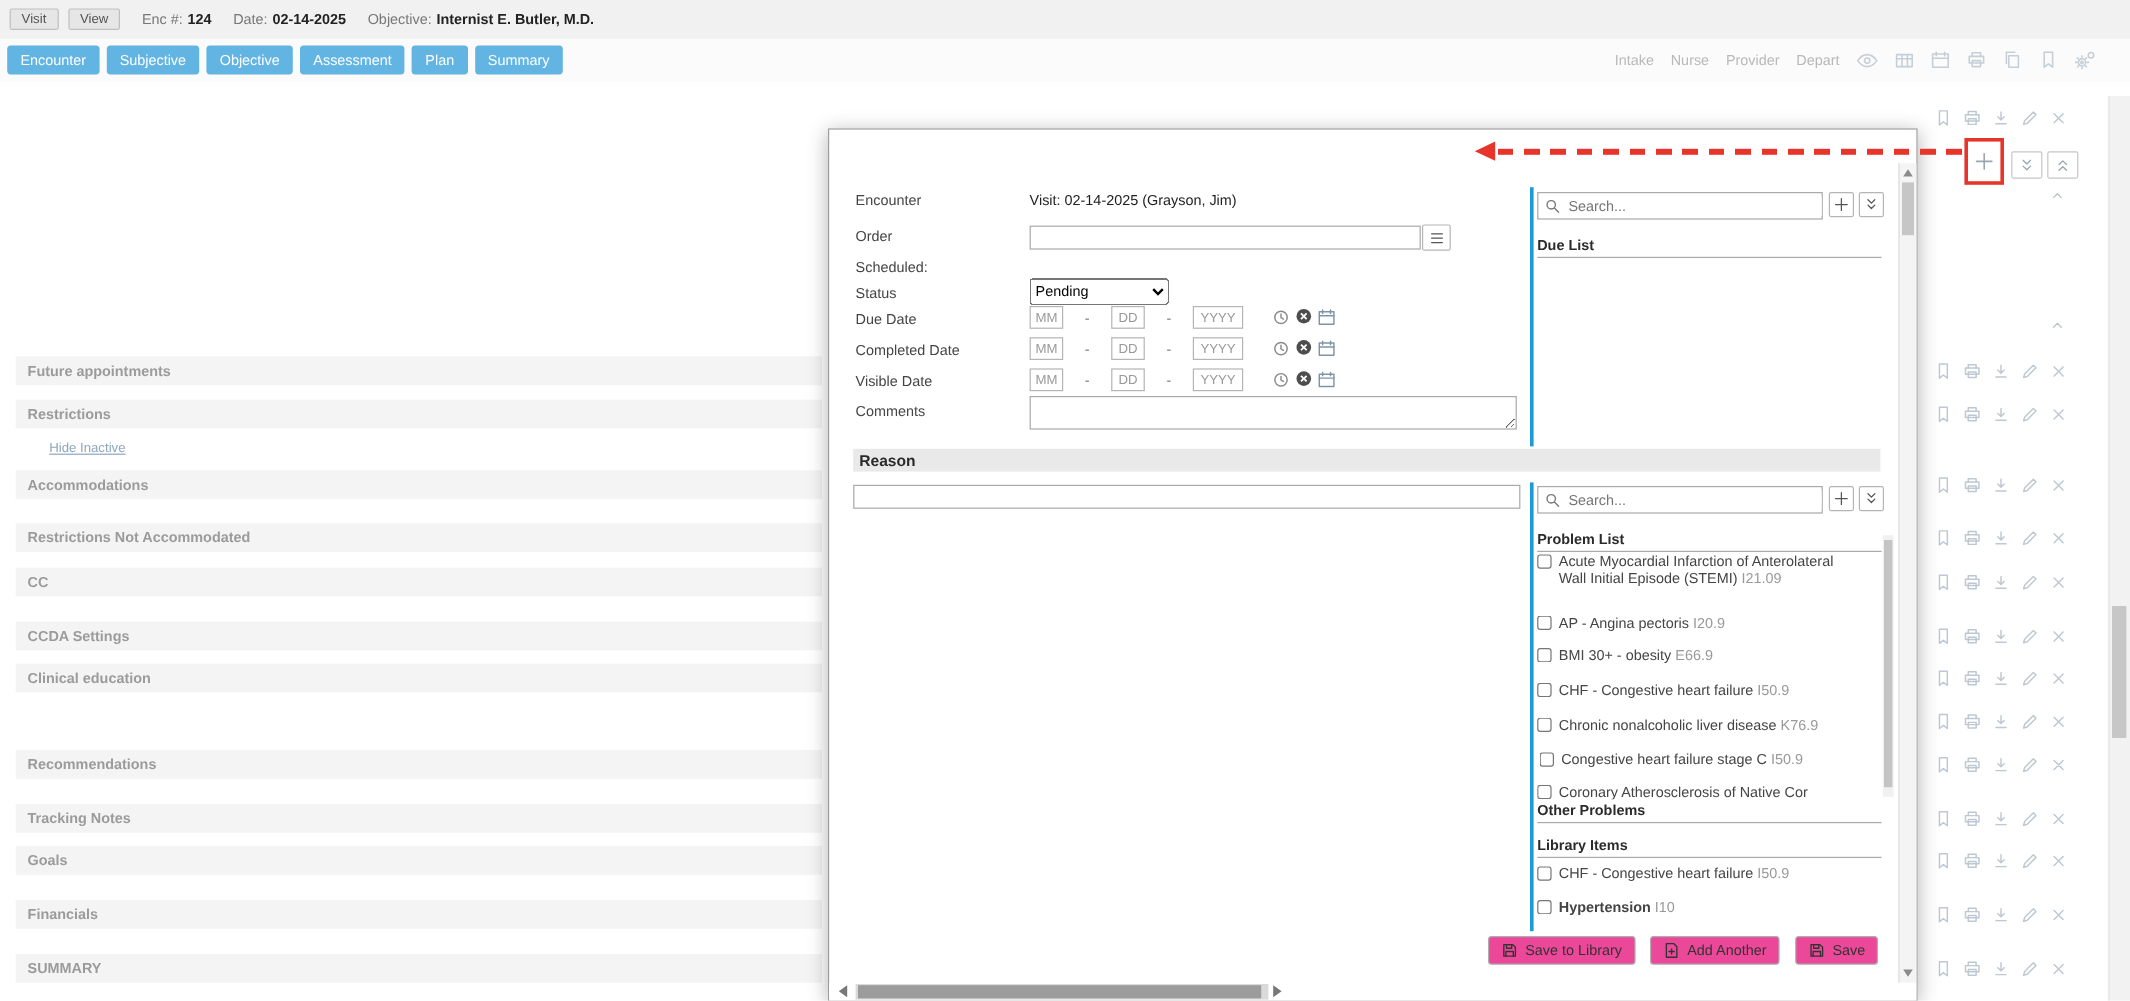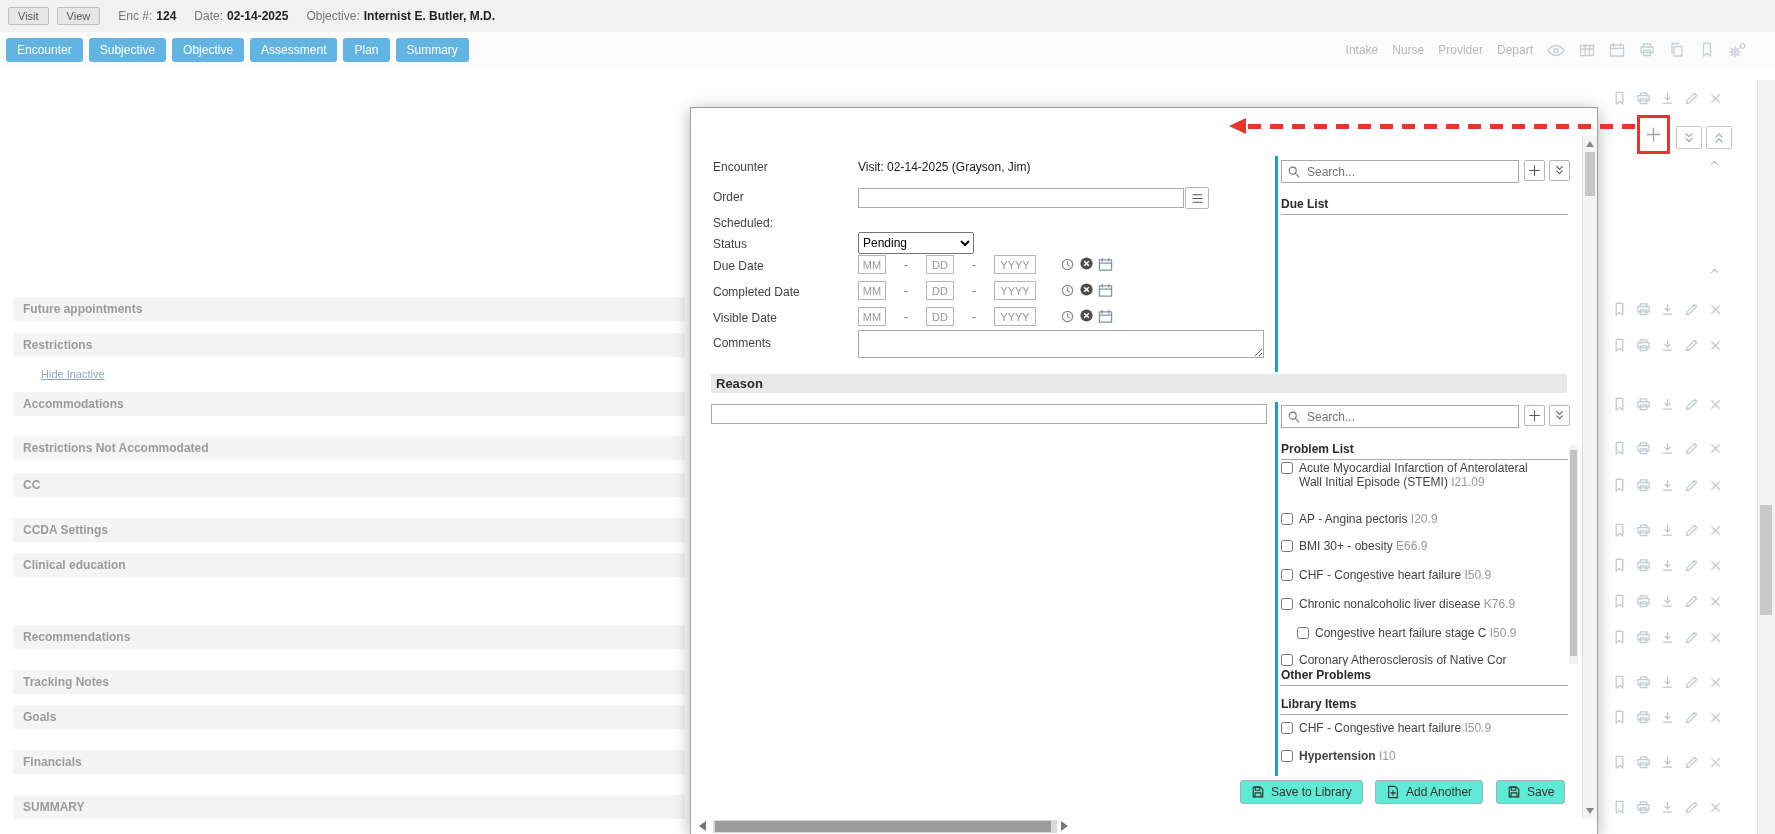--- a/index.html
+++ b/index.html
@@ -53,21 +53,21 @@
   .bluebar{width:3px;background:#1d9bd7;}
   .searchbox{display:flex;align-items:center;border:1px solid #a9a9a9;background:#fff;height:23px;box-sizing:border-box;padding-left:5px;color:#777;}
   .searchbox input{border:none;outline:none;flex:1;font-size:12px;margin-left:4px;font-family:Liberation Sans, sans-serif;min-width:0;}
   .panelbtn{width:21px;height:21px;border:1px solid #b5b5b5;border-radius:2px;background:#fff;display:flex;align-items:center;justify-content:center;color:#555;box-sizing:border-box;}
   .phead{font-weight:bold;color:#2b2b2b;border-bottom:1px solid #a9a9a9;padding-bottom:3px;width:287px;}
   .pitem{display:flex;align-items:flex-start;gap:6px;width:278px;}
   .pitem input{margin:1px 0 0 0;width:12px;height:12px;}
   .pname{color:#444;}
   .pcode{color:#999;}
   #reasonbar{left:20px;top:266px;width:856px;height:19px;background:#e9e9e9;font-weight:bold;font-size:13px;color:#2b2b2b;line-height:19px;padding-left:5px;box-sizing:border-box;}
-  .btn{display:inline-flex;align-items:center;gap:6px;height:24px;padding:0 10px;border:1px solid #adadad;border-radius:3px;background:#5eead4;color:#333;font-size:12px;box-sizing:border-box;}
+  .btn{display:inline-flex;align-items:center;gap:6px;height:24px;padding:0 10px;border:1px solid #adadad;border-radius:3px;background:#ec4899;color:#333;font-size:12px;box-sizing:border-box;}
   
   #mvscroll{right:0;top:28px;width:15px;height:683px;background:#f4f4f4;border-left:1px solid #ddd;box-sizing:border-box;}
   #mvscroll .thumb{position:absolute;left:2px;top:16px;width:10px;height:44px;background:#c6c6c6;}
   .tri-up{width:0;height:0;border-left:4px solid transparent;border-right:4px solid transparent;border-bottom:6px solid #8a8a8a;}
   .tri-down{width:0;height:0;border-left:4px solid transparent;border-right:4px solid transparent;border-top:6px solid #8a8a8a;}
   .tri-left{width:0;height:0;border-top:5px solid transparent;border-bottom:5px solid transparent;border-right:7px solid #777;}
   .tri-right{width:0;height:0;border-top:5px solid transparent;border-bottom:5px solid transparent;border-left:7px solid #777;}
   
   #mhscroll{left:0;top:711px;width:906px;height:15px;background:#fff;}
   #mhscroll .track{position:absolute;left:22px;top:1px;width:344px;height:13px;background:#dadada;}
@@ -772,21 +772,21 @@
       <span><span class="pname">BMI 30+ - obesity</span> <span class="pcode">E66.9</span></span>
     </label>
     <label class="pitem abs" style="left:590px;top:460px">
       <input type="checkbox" style="">
       <span><span class="pname">CHF - Congestive heart failure</span> <span class="pcode">I50.9</span></span>
     </label>
     <label class="pitem abs" style="left:590px;top:489px">
       <input type="checkbox" style="">
       <span><span class="pname">Chronic nonalcoholic liver disease</span> <span class="pcode">K76.9</span></span>
     </label>
-    <label class="pitem abs" style="left:606px;top:518px">
+    <label class="pitem abs" style="left:592px;top:518px">
       <input type="checkbox" style="">
       <span><span class="pname">Congestive heart failure stage C</span> <span class="pcode">I50.9</span></span>
     </label>
     <div class="clipitem abs" style="left:590px;top:545px;width:278px">
       <label class="pitem" style="position:static">
         <input type="checkbox" style="">
         <span><span class="pname">Coronary Atherosclerosis of Native Cor</span></span>
       </label>
     </div>
 

